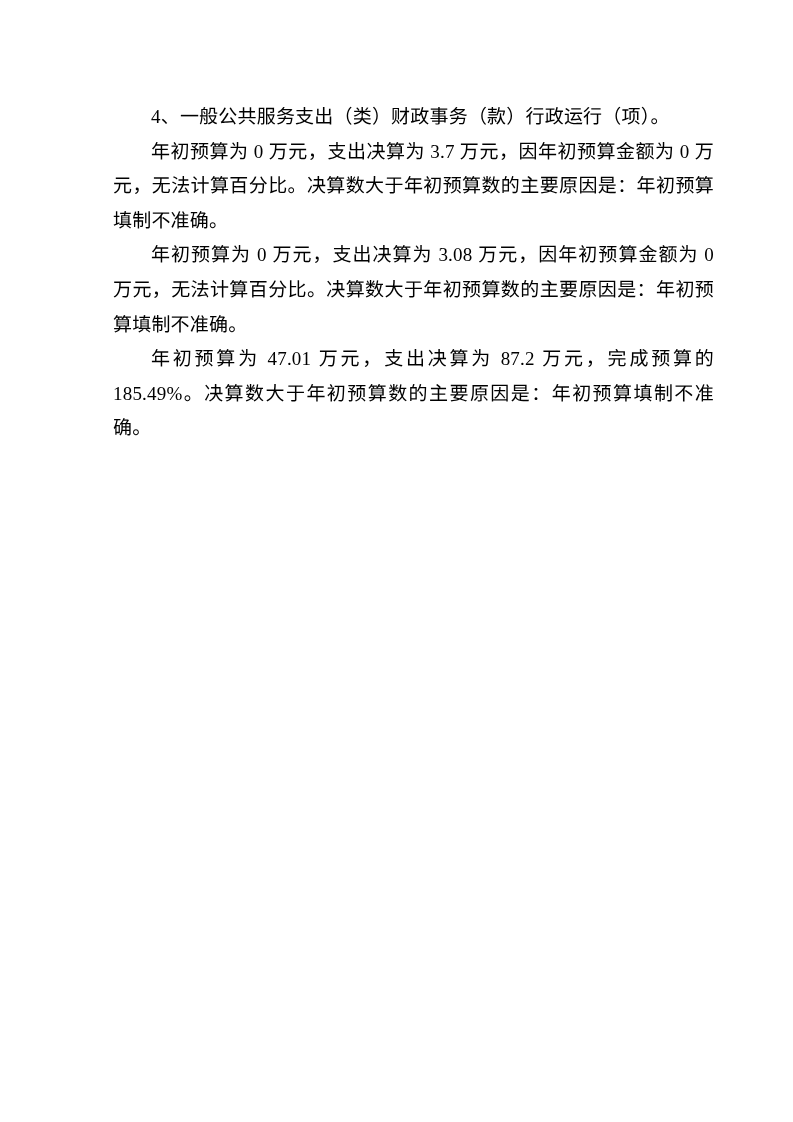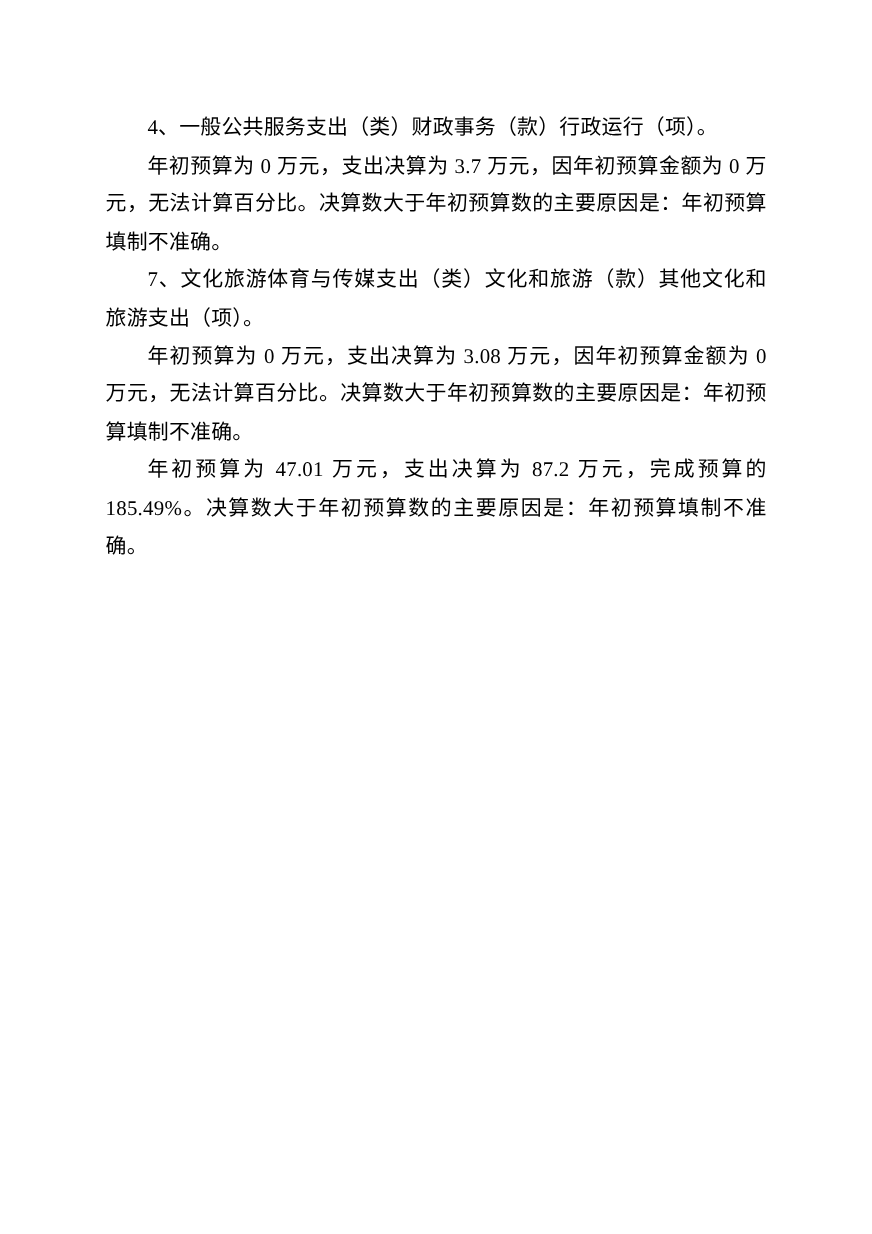--- a/index.html
+++ b/index.html
@@ -10,21 +10,21 @@
     .page {
       position: relative;
       width: 793px;
       height: 1122px;
       background: #ffffff;
       overflow: hidden;
       font-family: "Liberation Serif", "DejaVu Serif", serif;
     }
     .content {
       position: absolute;
-      left: 96px;
+      left: 113px;
       top: 100px;
       width: 601px;
     }
     .content p {
       margin: 0;
       padding: 0;
       color: #000000;
       font-size: 19px;
       line-height: 34.6px;
       text-align: justify;
@@ -33,17 +33,16 @@
       letter-spacing: 0.2px;
     }
   </style>
 </head>
 <body>
 
 <div class="page">
   <div class="content">
     <p>4、一般公共服务支出（类）财政事务（款）行政运行（项）。</p>
     <p>年初预算为 0 万元，支出决算为 3.7 万元，因年初预算金额为 0 万元，无法计算百分比。决算数大于年初预算数的主要原因是：年初预算填制不准确。</p>
-    <p>7、文化旅游体育与传媒支出（类）文化和旅游（款）其他文化和旅游支出（项）。</p>
     <p>年初预算为 0 万元，支出决算为 3.08 万元，因年初预算金额为 0 万元，无法计算百分比。决算数大于年初预算数的主要原因是：年初预算填制不准确。</p>
     <p>年初预算为 47.01 万元，支出决算为 87.2 万元，完成预算的 185.49%。决算数大于年初预算数的主要原因是：年初预算填制不准确。</p>
   </div>
 </div>
 
 </body></html>

